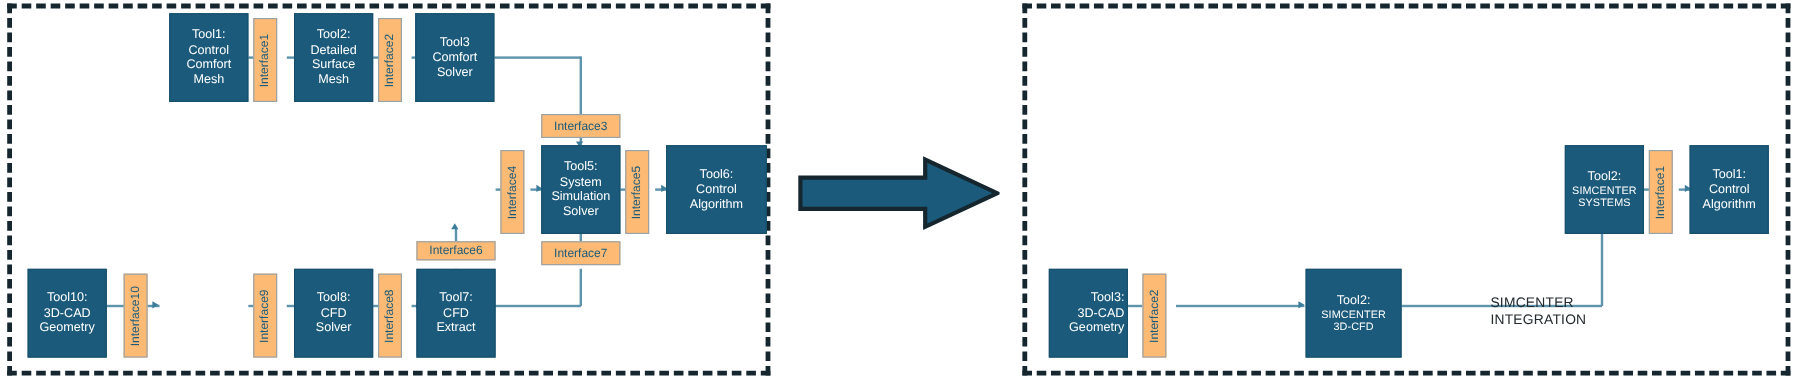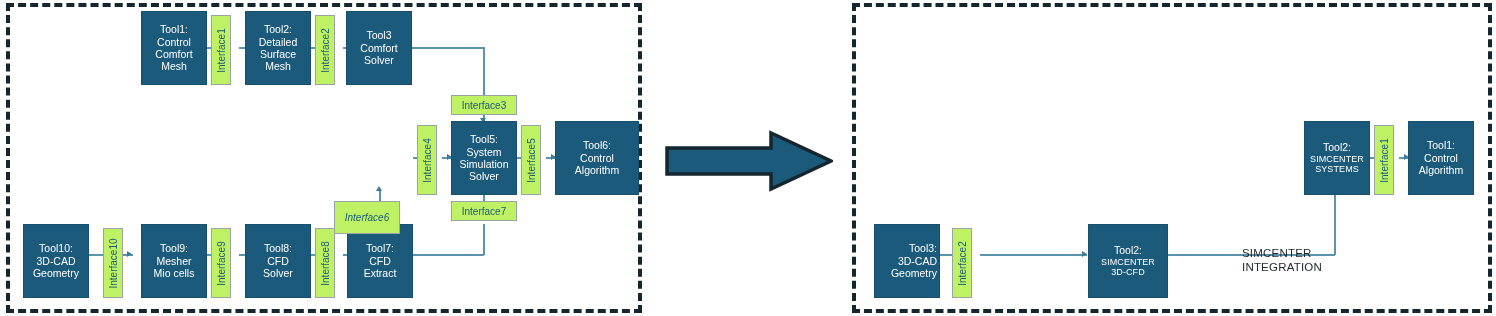--- a/index.html
+++ b/index.html
@@ -46,21 +46,21 @@
     padding: 2px;
     z-index: 5;
   }
   .tool-box .ln { display: block; white-space: nowrap; }
   .tool-box .ln.small { font-size: 9px; letter-spacing: 0.1px; }
 
   
   .iface {
     position: absolute;
     box-sizing: border-box;
-    background: #bef264;
+    background: #fdba74;
     border: 1px solid #9aa3a8;
     color: #1b5a7a;
     display: flex;
     align-items: center;
     justify-content: center;
     font-size: 10px;
     white-space: nowrap;
     z-index: 6;
   }
   .iface.vert span {
@@ -204,25 +204,20 @@
     <span class="ln">CFD</span>
     <span class="ln">Extract</span>
   </div>
 
   <div class="tool-box" id="tool8" style="left:245px; top:224px; width:66px; height:74px;">
     <span class="ln">Tool8:</span>
     <span class="ln">CFD</span>
     <span class="ln">Solver</span>
   </div>
 
-  <div class="tool-box" id="tool9" style="left:141px; top:224px; width:66px; height:74px;">
-    <span class="ln">Tool9:</span>
-    <span class="ln">Mesher</span>
-    <span class="ln">Mio cells</span>
-  </div>
 
   <div class="tool-box" id="tool10" style="left:23px; top:224px; width:66px; height:74px;">
     <span class="ln">Tool10:</span>
     <span class="ln">3D-CAD</span>
     <span class="ln">Geometry</span>
   </div>
 
   <div class="iface vert" id="interface1" style="left:211px; top:15px; width:20px; height:70px;">
     <span>Interface1</span>
   </div>
@@ -231,21 +226,21 @@
   </div>
   <div class="iface" id="interface3" style="left:451px; top:95px; width:66px; height:20px;">
     <span>Interface3</span>
   </div>
   <div class="iface vert" id="interface4" style="left:417px; top:125px; width:20px; height:70px;">
     <span>Interface4</span>
   </div>
   <div class="iface vert" id="interface5" style="left:521px; top:125px; width:20px; height:70px;">
     <span>Interface5</span>
   </div>
-  <div class="iface" id="interface6" style="left:334px; top:201px; width:66px; height:33px;font-style:italic;">
+  <div class="iface" id="interface6" style="left:347px; top:201px; width:66px; height:16px;">
     <span>Interface6</span>
   </div>
   <div class="iface" id="interface7" style="left:451px; top:201px; width:66px; height:20px;">
     <span>Interface7</span>
   </div>
   <div class="iface vert" id="interface8" style="left:315px; top:228px; width:20px; height:70px;">
     <span>Interface8</span>
   </div>
   <div class="iface vert" id="interface9" style="left:211px; top:228px; width:20px; height:70px;">
     <span>Interface9</span>

